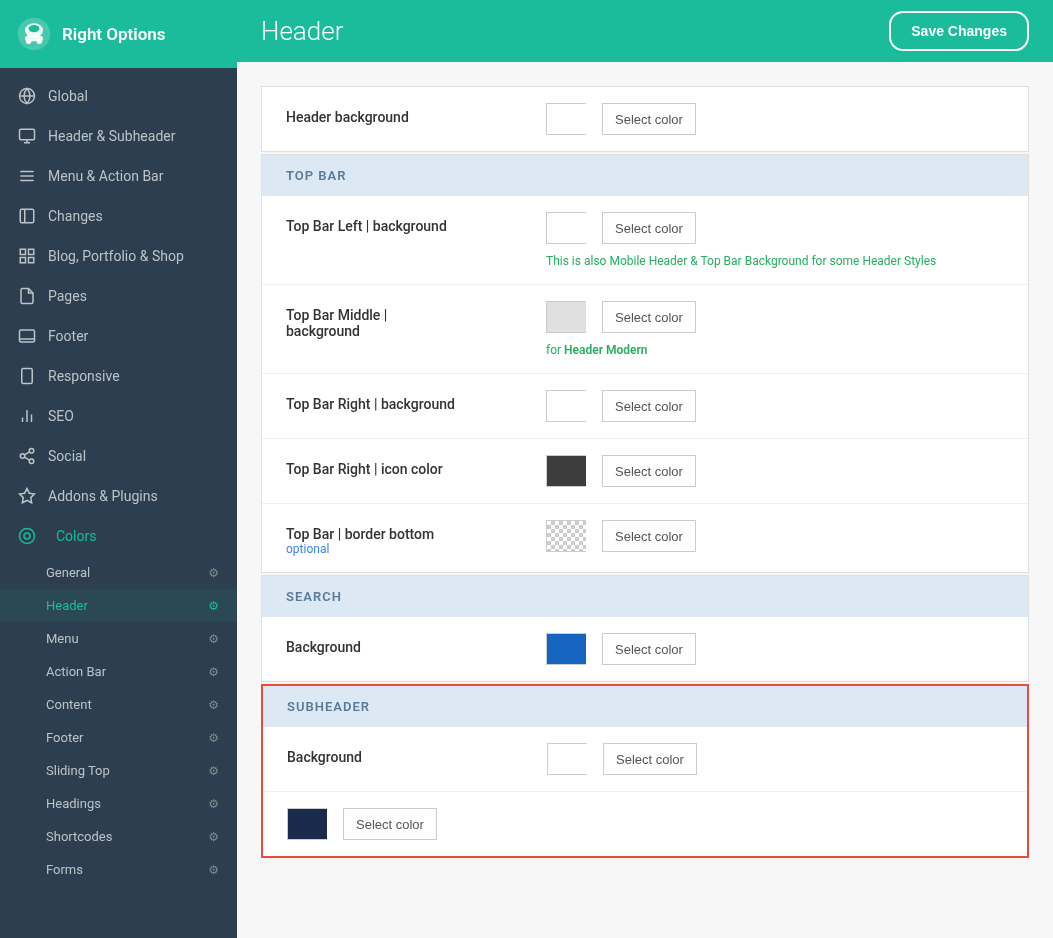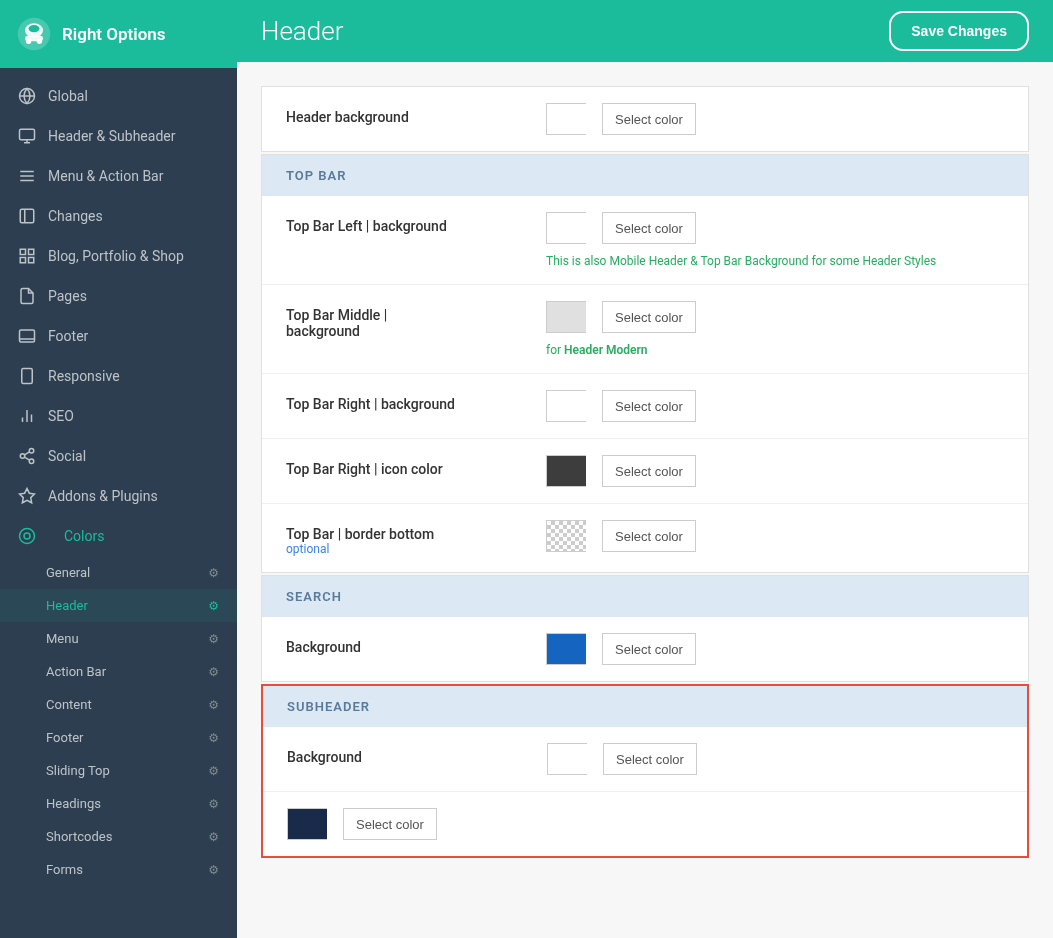--- a/index.html
+++ b/index.html
@@ -45,21 +45,21 @@
       cursor: pointer;
       transition: background 0.2s;
     }
     .nav-icon { width: 18px; height: 18px; flex-shrink: 0; }
 
     
     .colors-section { padding: 0; }
     .colors-header {
       display: flex;
       align-items: center;
-      gap: 28px;
+      gap: 20px;
       padding: 11px 18px;
       color: #1abc9c;
       font-size: 14px;
       cursor: pointer;
     }
     .colors-sub-items { padding: 0; }
     .sub-item {
       display: flex;
       align-items: center;
       justify-content: space-between;

